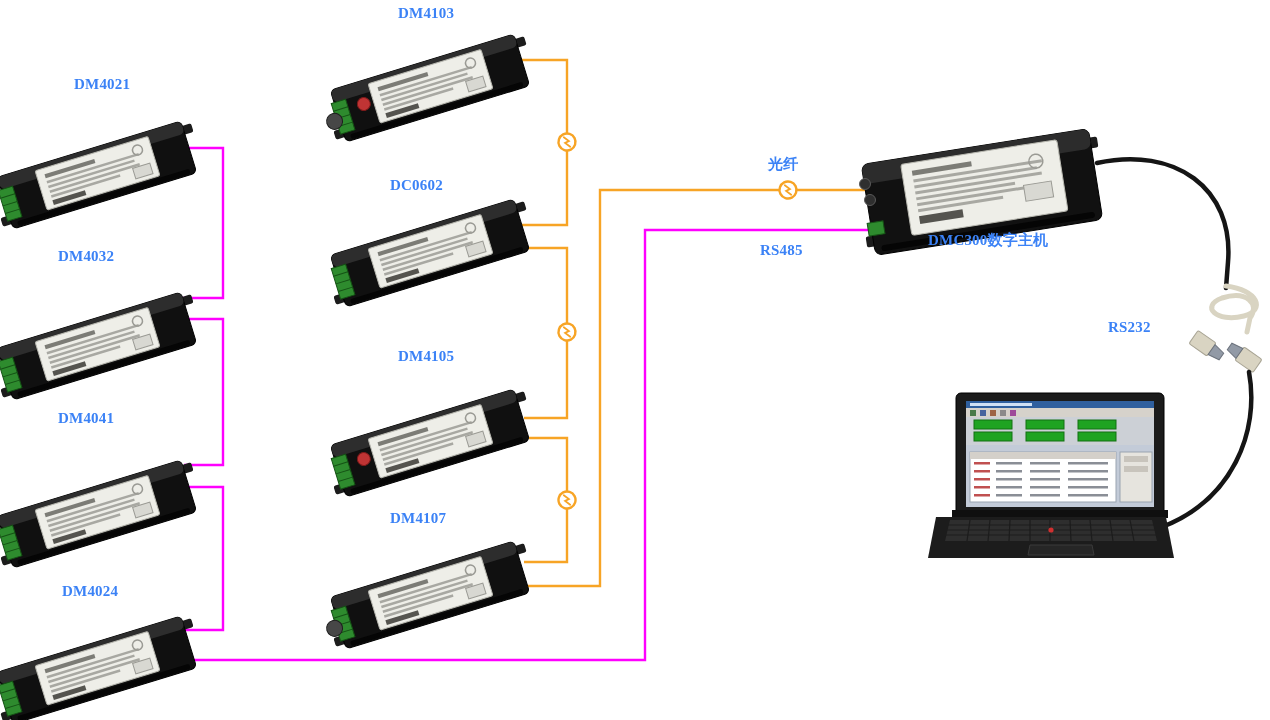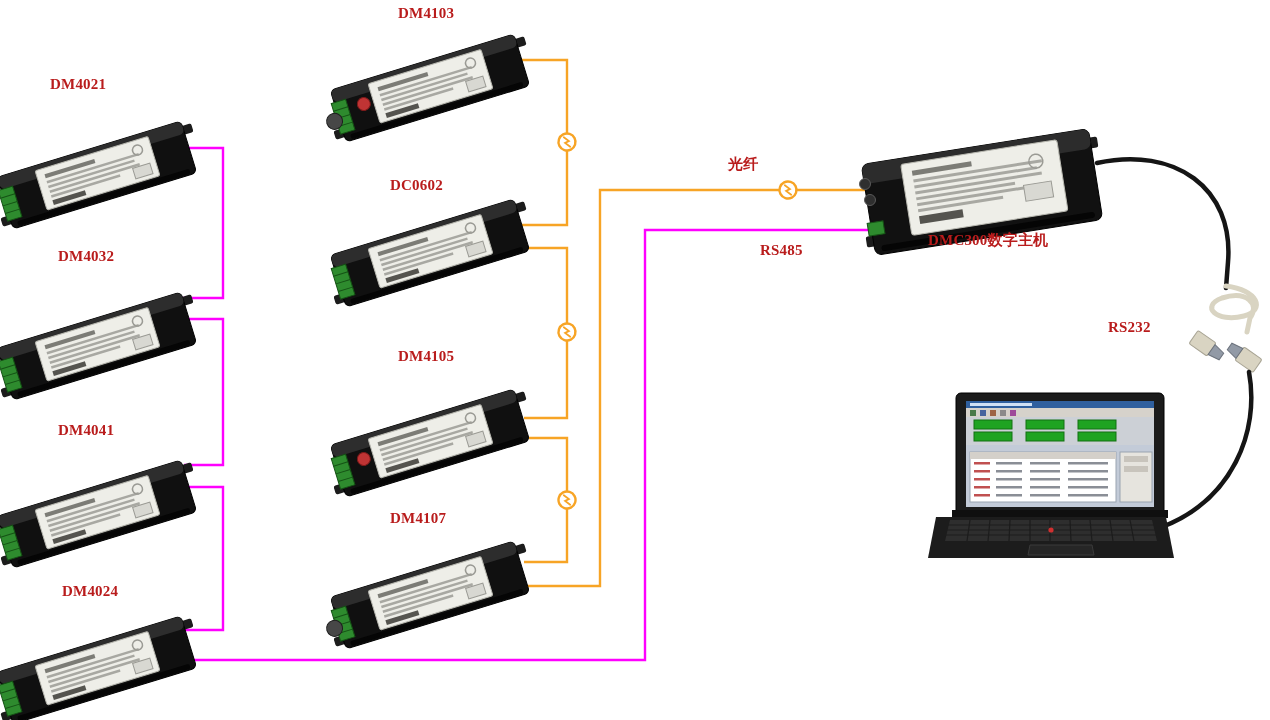--- a/index.html
+++ b/index.html
@@ -1,20 +1,20 @@
 <!DOCTYPE html>
 <html style="--fiber: #F7A425; --rs485: #FF00FF;"><head>
 <meta charset="utf-8">
 <style>
   html,body{margin:0;padding:0;}
   body{width:1270px;height:720px;position:relative;background:#ffffff;overflow:hidden;
        font-family:"Liberation Serif","DejaVu Serif",serif;}
   #stage{position:absolute;left:0;top:0;width:1270px;height:720px;}
   #stage > svg{position:absolute;left:0;top:0;}
-  .label{position:absolute;font-weight:bold;font-size:15px;color:#b91c1c;white-space:nowrap;letter-spacing:.2px;}
+  .label{position:absolute;font-weight:bold;font-size:15px;color:#3b82f6;white-space:nowrap;letter-spacing:.2px;}
   .fiber{stroke:var(--fiber,#F7A425);}
   .rs485{stroke:var(--rs485,#FF00FF);}
 </style>
 </head>
 <body>
 
 <div id="stage">
 
 <svg width="1270" height="720" viewBox="0 0 1270 720" xmlns="http://www.w3.org/2000/svg" xmlns:xlink="http://www.w3.org/1999/xlink">
   <defs>
@@ -196,26 +196,26 @@
           <line x1="1070" y1="520" x2="1071" y2="541"></line>
       <line x1="1090" y1="520" x2="1092" y2="541"></line>
           <line x1="1110" y1="520" x2="1113" y2="541"></line>
       <line x1="1130" y1="520" x2="1134" y2="541"></line>
     </g>
     <circle cx="1051" cy="530" r="2.6" fill="#d03030"></circle>
     <polygon points="1030,545 1092,545 1094,555 1028,555" fill="#262626" stroke="#3a3a3a"></polygon>
   </g>
 </svg>
 
-<div class="label" style="left:50px;top:76px">DM4021</div>
+<div class="label" style="left:74px;top:76px">DM4021</div>
 <div class="label" style="left:58px;top:248px">DM4032</div>
-<div class="label" style="left:58px;top:422px">DM4041</div>
+<div class="label" style="left:58px;top:410px">DM4041</div>
 <div class="label" style="left:62px;top:583px">DM4024</div>
 <div class="label" style="left:398px;top:5px">DM4103</div>
 <div class="label" style="left:390px;top:177px">DC0602</div>
 <div class="label" style="left:398px;top:348px">DM4105</div>
 <div class="label" style="left:390px;top:510px">DM4107</div>
-<div class="label" style="left:728px;top:155px">光纤</div>
+<div class="label" style="left:768px;top:155px">光纤</div>
 <div class="label" style="left:760px;top:242px">RS485</div>
 <div class="label" style="left:928px;top:231px">DMC300数字主机</div>
 <div class="label" style="left:1108px;top:319px">RS232</div>
 
 </div>
 
 </body></html>

